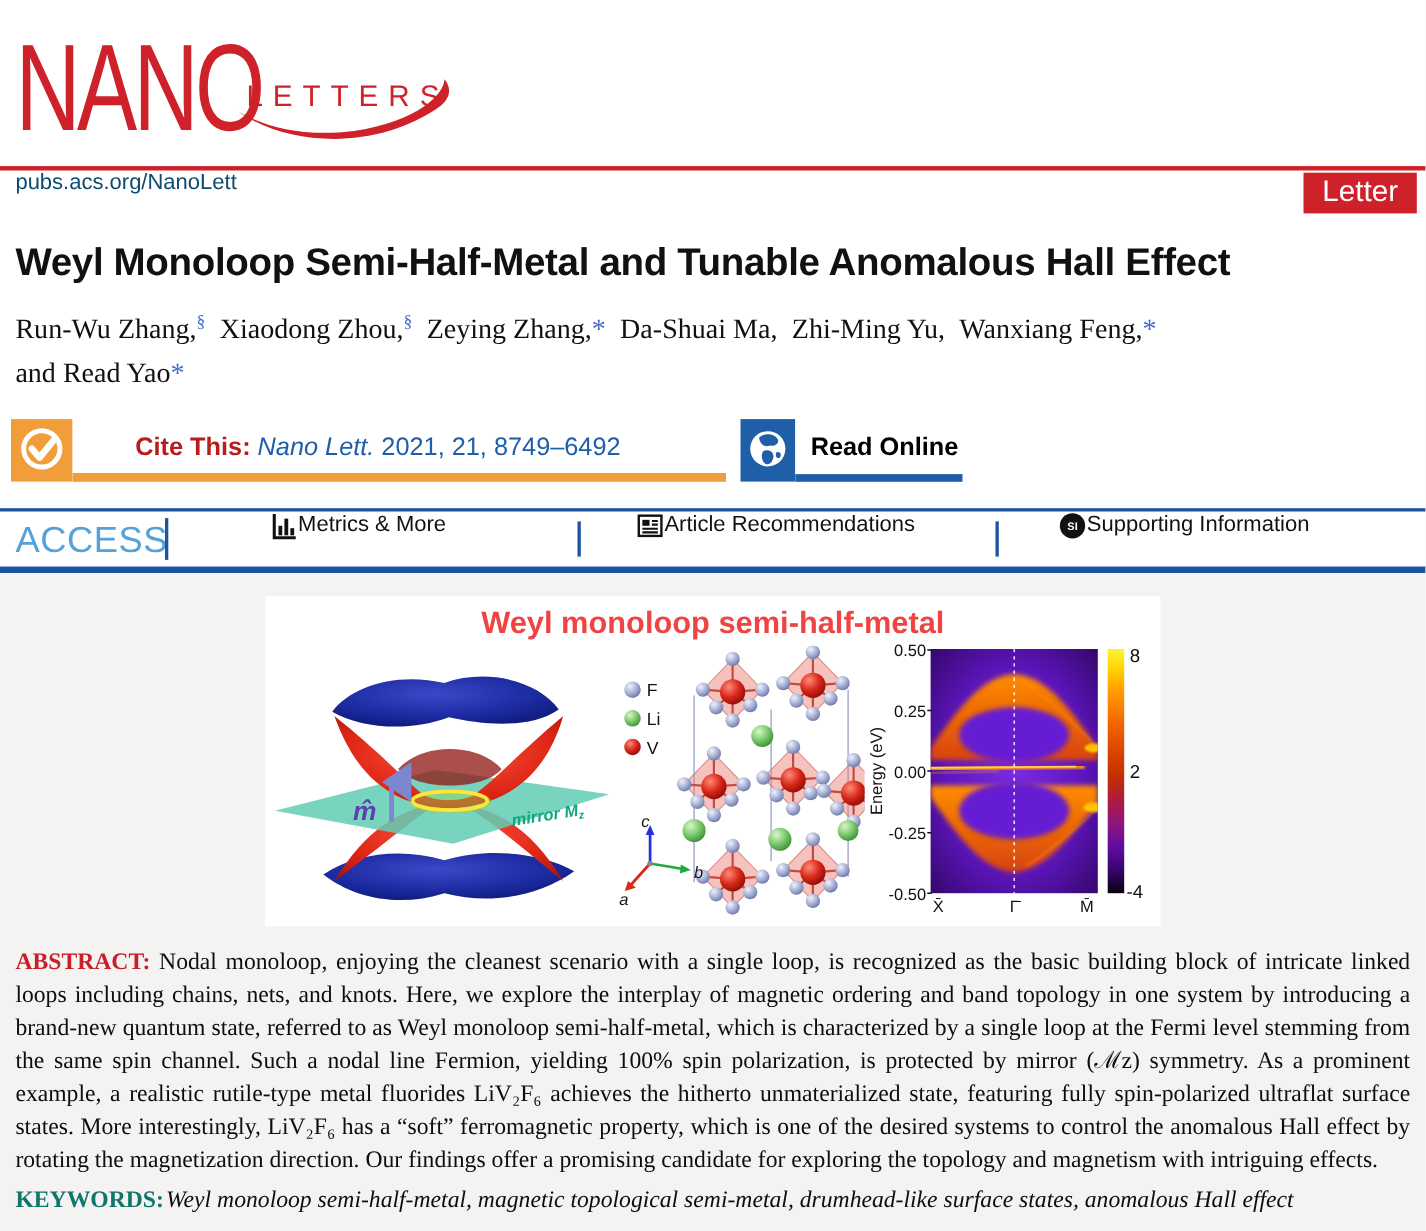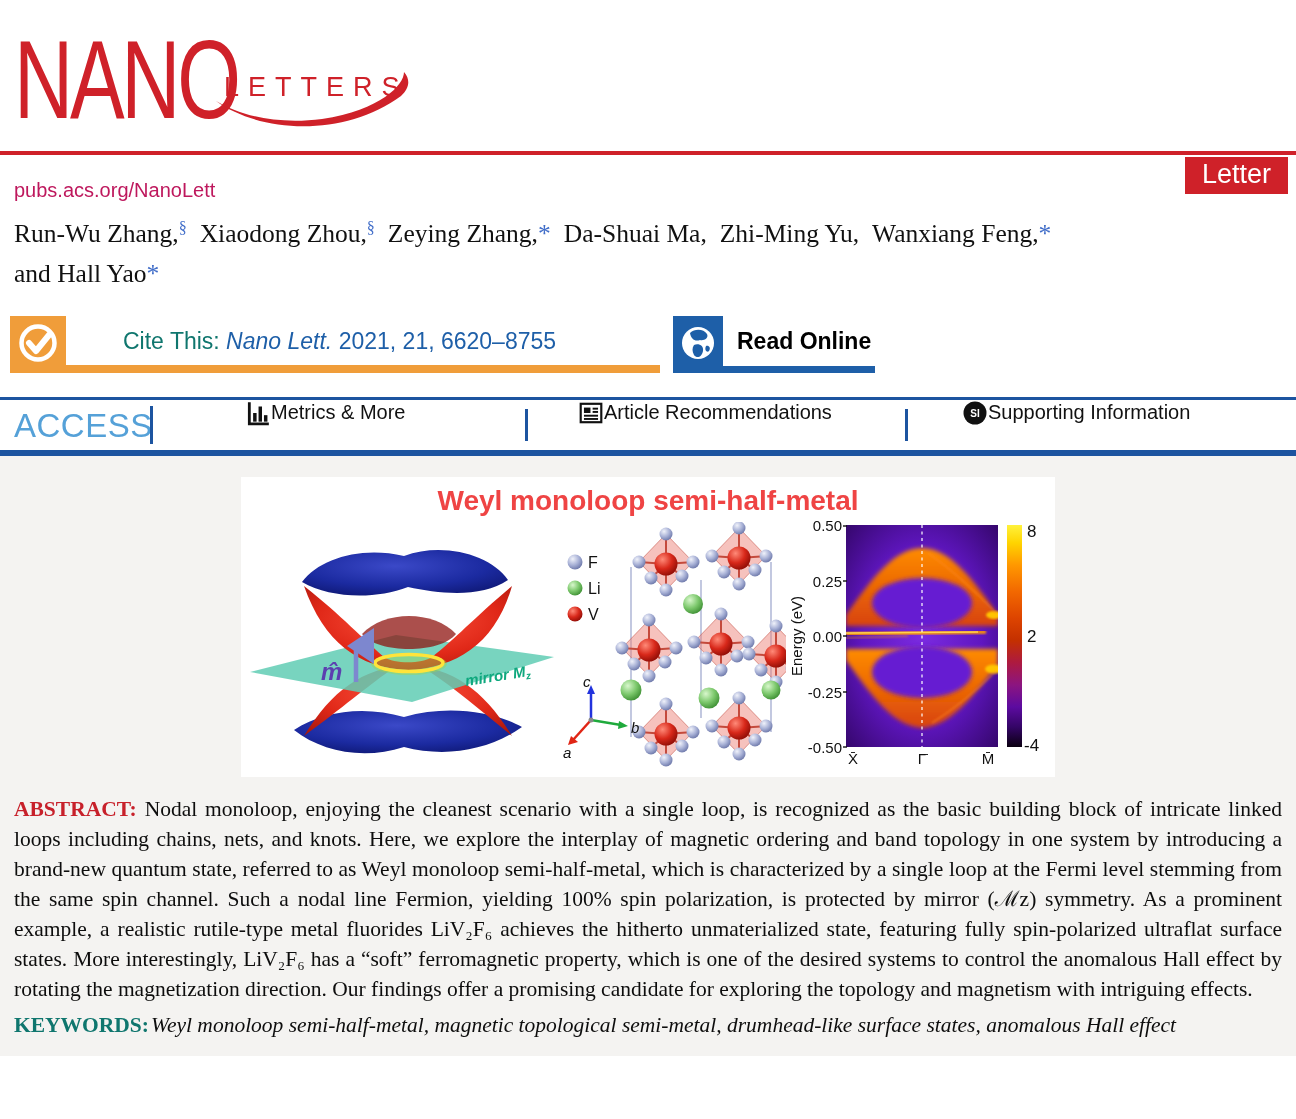--- a/index.html
+++ b/index.html
@@ -5,40 +5,40 @@
   * { margin:0; padding:0; box-sizing:border-box; }
   body { width:1296px; height:1119px; overflow:hidden; background:#fff;
          font-family:"Liberation Sans", sans-serif; }
   .page { width:1296px; height:984px; position:relative; }
 
   
   .masthead { position:relative; height:155px; }
   .logo-svg { position:absolute; left:0; top:6px; }
   .red-rule { position:absolute; left:0; top:151px; width:1296px; height:4px; background:#cf2129; }
   .subhead { position:relative; height:38px; }
-  .journal-url { position:absolute; left:14px; top:24px; font-size:20px; color:#be185d; }
+  .journal-url { position:absolute; left:14px; top:0; font-size:20px; color:#0c4a6e; }
   .type-badge { position:absolute; right:8px; top:2px; background:#cf2129; color:#fff;
                 font-size:27px; padding:2px 17px 4px; }
 
   
   h1.title { margin:26px 14px 0; font-size:35px; font-weight:bold; color:#111;
              letter-spacing:-0.3px; }
   .authors { margin:14px 14px 0; font-family:"Liberation Serif", serif; font-size:25.5px;
              color:#111; line-height:40px; }
   .author { margin-right:13px; white-space:nowrap; }
   .author sup { color:#3f6cc8; font-size:16px; }
   .author .star { color:#3f6cc8; }
 
   
   .cite-row { position:relative; height:57px; margin-top:22px; }
   .cite-banner { position:absolute; left:10px; top:0; width:650px; height:57px; cursor:pointer; }
   .cite-icon { position:absolute; left:0; top:0; }
   .cite-underline { position:absolute; left:56px; bottom:0; width:594px; height:8px; background:#f09d3a; }
   .cite-text { position:absolute; left:113px; top:12px; font-size:23px; }
-  .cite-label { font-weight:normal; color:#0f766e; }
+  .cite-label { font-weight:bold; color:#b91c1c; }
   .cite-journal { color:#1e5fa8; font-style:italic; }
   .cite-ref { color:#1e5fa8; }
   .read-online { position:absolute; left:673px; top:0; width:202px; height:57px; cursor:pointer; }
   .ro-icon { position:absolute; left:0; top:0; }
   .ro-underline { position:absolute; left:50px; bottom:0; width:152px; height:7px; background:#1e5fa8; }
   .ro-label { position:absolute; left:64px; top:12px; font-size:23px; font-weight:bold; color:#000000; }
 
   
   .access-wrap { margin-top:24px;text-align:center; }
   .access-topline { height:3px; background:#1c54a0; }
@@ -83,39 +83,40 @@
       <path fill="#cf2129" d="M216,95 C262,128 345,131 401,90 C409,83 411,74 404,66 C404,79 381,104 322,113 C276,119 239,109 216,95 Z"></path>
     </svg>
     <div class="red-rule"></div>
   </header>
 
   <div class="subhead">
     <span class="journal-url">pubs.acs.org/NanoLett</span>
     <span class="type-badge">Letter</span>
   </div>
 
+  <h1 class="title">Weyl Monoloop Semi-Half-Metal and Tunable Anomalous Hall Effect</h1>
 
   <div class="authors">
     <span class="author"><span>Run-Wu Zhang,</span><sup>§</sup></span><span class="author"><span>Xiaodong Zhou,</span><sup>§</sup></span><span class="author"><span>Zeying Zhang,</span><span class="star">*</span></span><span class="author"><span>Da-Shuai Ma,</span></span><span class="author"><span>Zhi-Ming Yu,</span></span><span class="author"><span>Wanxiang Feng,</span><span class="star">*</span></span>
     <br>
-    <span class="author"><span>and Hall Yao</span><span class="star">*</span></span>
+    <span class="author"><span>and Read Yao</span><span class="star">*</span></span>
   </div>
 
   <div class="cite-row">
     <div class="cite-banner">
       <svg class="cite-icon" width="56" height="57" viewBox="0 0 56 57">
         <rect width="56" height="57" fill="#f09d3a"></rect>
         <circle cx="28" cy="27" r="16.5" fill="none" stroke="#fff" stroke-width="4.5"></circle>
         <path d="M19,27 L26,35 L39,19" fill="none" stroke="#fff" stroke-width="6" stroke-linecap="round" stroke-linejoin="round"></path>
       </svg>
       <div class="cite-underline"></div>
       <div class="cite-text">
         <span class="cite-label">Cite This:</span>
         <span class="cite-journal">Nano Lett.</span>
-        <span class="cite-ref">2021, 21, 6620–8755</span>
+        <span class="cite-ref">2021, 21, 8749–6492</span>
       </div>
     </div>
 
     <div class="read-online">
       <svg class="ro-icon" width="50" height="57" viewBox="0 0 50 57">
         <rect width="50" height="57" fill="#1e5fa8"></rect>
         <circle cx="25" cy="27" r="16" fill="#fff"></circle>
         <path fill="#1e5fa8" d="M17,17 C22,12 31,13 34,18 C36,22 31,25 27,24 C22,26 18,23 17,17 Z"></path>
         <path fill="#1e5fa8" d="M21,29 C26,27 31,30 30,35 C29,41 24,43 21,39 C19,35 19,32 21,29 Z"></path>
         <path fill="#1e5fa8" d="M33,30 C36,29 38,32 36,35 C34,37 31,34 33,30 Z"></path>

